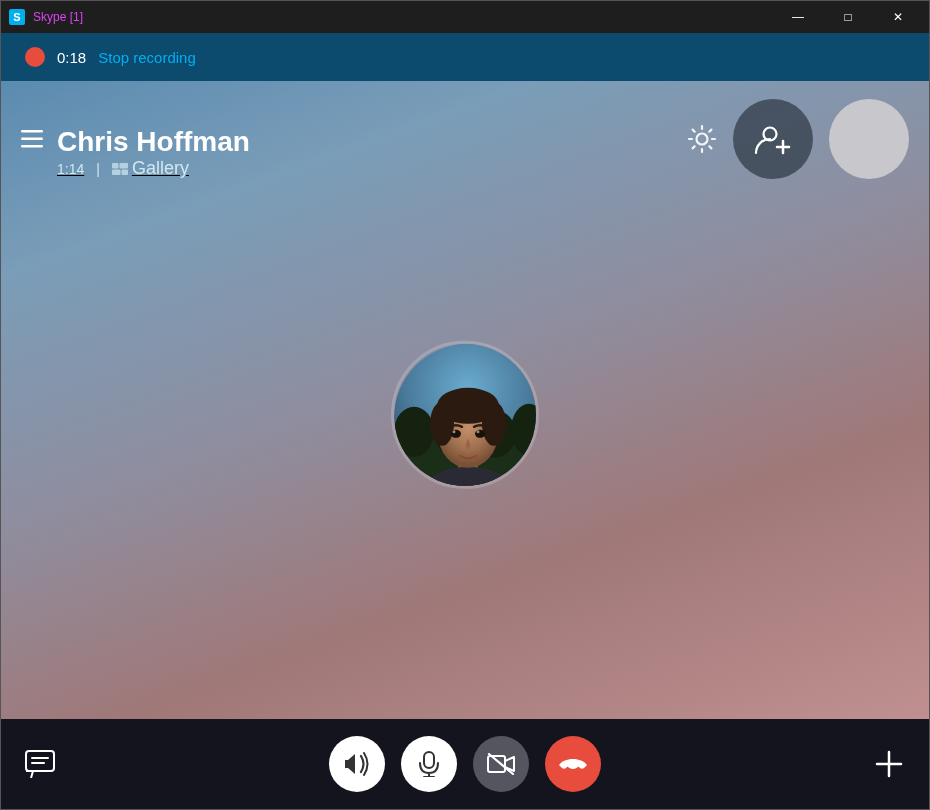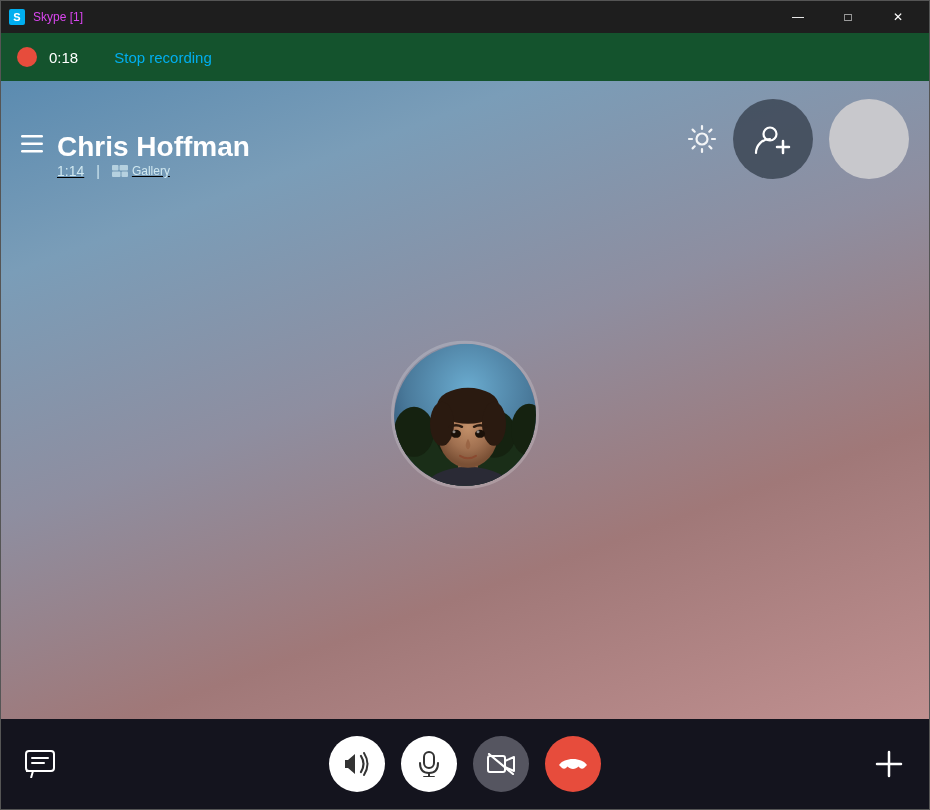--- a/index.html
+++ b/index.html
@@ -69,24 +69,24 @@
       font-size: 12px;
       cursor: pointer;
       display: flex;
       align-items: center;
       justify-content: center;
     }
 
     
     .recording-bar {
       height: 48px;
-      background: #14532d;
-      display: flex;
-      align-items: center;
-      padding: 0 16px;
+      background: #0c4a6e;
+      display: flex;
+      align-items: center;
+      padding: 0 24px;
       gap: 12px;
       flex-shrink: 0;
     }
 
     .record-dot {
       width: 20px;
       height: 20px;
       background: #e74c3c;
       border-radius: 50%;
     }
@@ -94,21 +94,20 @@
     .record-time {
       color: #ffffff;
       font-size: 15px;
       font-weight: 500;
     }
 
     .stop-recording {
       color: #00aff0;
       font-size: 15px;
       cursor: pointer;
-      margin-left: 24px;
     }
 
     
     .call-area {
       flex: 1;
       position: relative;
       overflow: hidden;
       background: linear-gradient(160deg, #5b8bb0 0%, #7a9db8 20%, #8e8ea0 45%, #a07878 70%, #c09090 100%);
     }
 
@@ -161,21 +160,21 @@
     .call-separator {
       color: #d0e8f0;
       font-size: 14px;
     }
 
     .gallery-icon-label {
       display: flex;
       align-items: center;
       gap: 4px;
       color: #d0e8f0;
-      font-size: 12px;
+      font-size: 18px;
     }
 
     .gallery-icon-svg {
       opacity: 0.85;
     }
 
     .call-header-right {
       display: flex;
       align-items: center;
       gap: 16px;

